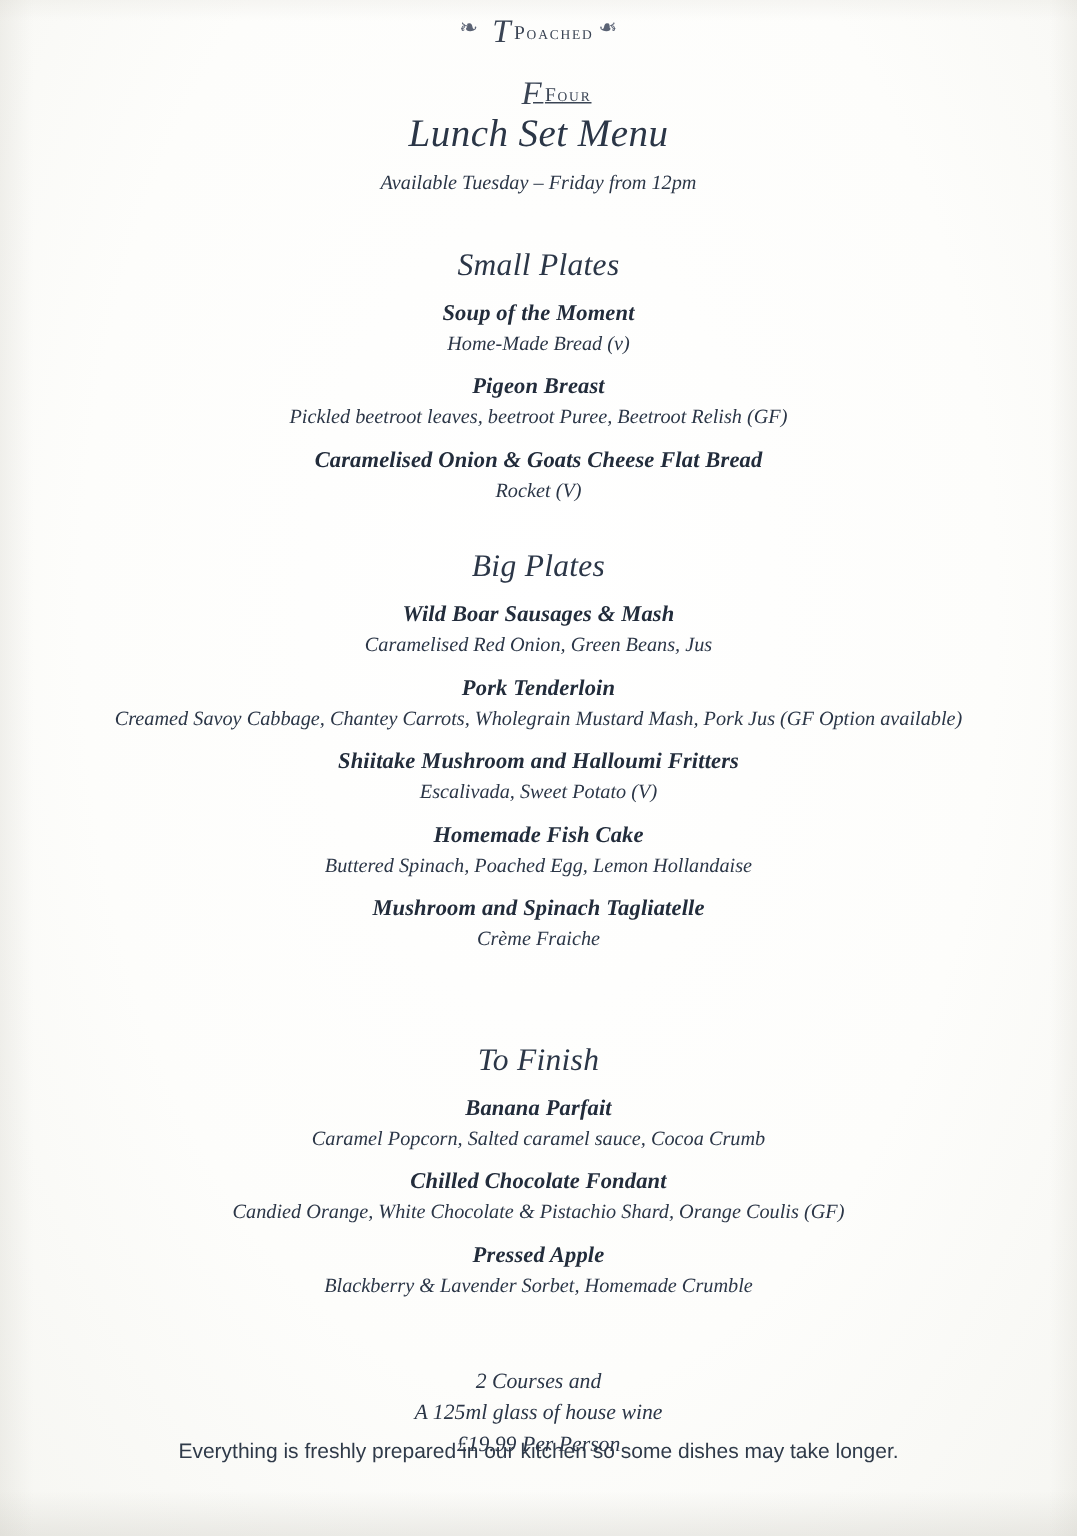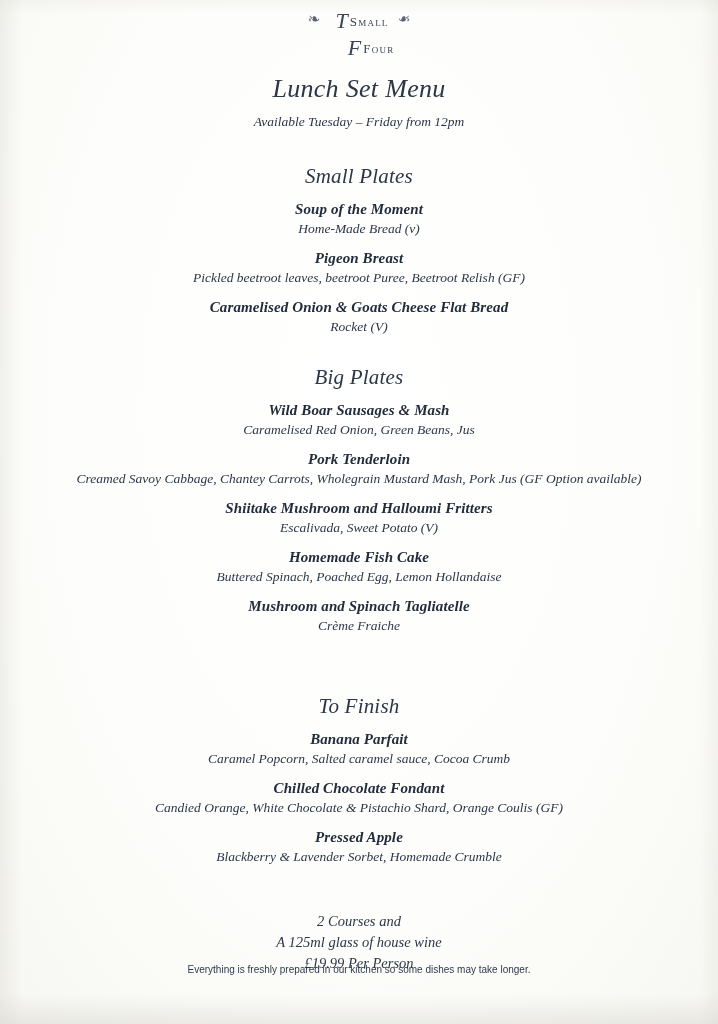--- a/index.html
+++ b/index.html
@@ -48,21 +48,21 @@
     line-height: 1;
     color: #3a4454;
   }
   .logo-line {
     font-family: "Liberation Serif", serif;
     font-variant: small-caps;
     letter-spacing: 1.2px;
     font-size: 13px;
   }
   .logo-line.one { margin-left: 6px; }
-  .logo-line.two { margin-top: 5px; margin-left: 24px; }
+  .logo-line.two { margin-top: 19px; margin-left: 24px; text-decoration: underline; }
   .logo-drop {
     font-size: 22px;
     font-style: italic;
     vertical-align: -2px;
     margin-right: 1px;
   }
   .logo-flourish {
     position: absolute;
     left: -16px;
     top: 2px;
@@ -133,36 +133,36 @@
   }
 
   
   .footer {
     position: absolute;
     left: 60px;
     right: 60px;
     bottom: 46px;
     text-align: center;
     font-family: "Liberation Sans", sans-serif;
-    font-size: 10px;
+    font-size: 14px;
     color: #2f3a49;
     line-height: 1.6;
   }
 </style>
 </head>
 <body>
 
 <div class="page">
 
   <div class="logo">
     <div class="logo-inner">
       <span class="logo-flourish">❧</span>
       <span class="logo-flourish right">❧</span>
       <div class="logo-line one">
-        <span class="logo-drop">T</span><span>Small</span>
+        <span class="logo-drop">T</span><span>Poached</span>
       </div>
       <div class="logo-line two">
         <span class="logo-drop">F</span><span>Four</span>
       </div>
     </div>
   </div>
 
   <h1 class="menu-title">Lunch Set Menu</h1>
   <div class="menu-sub">Available Tuesday – Friday from 12pm</div>
 

